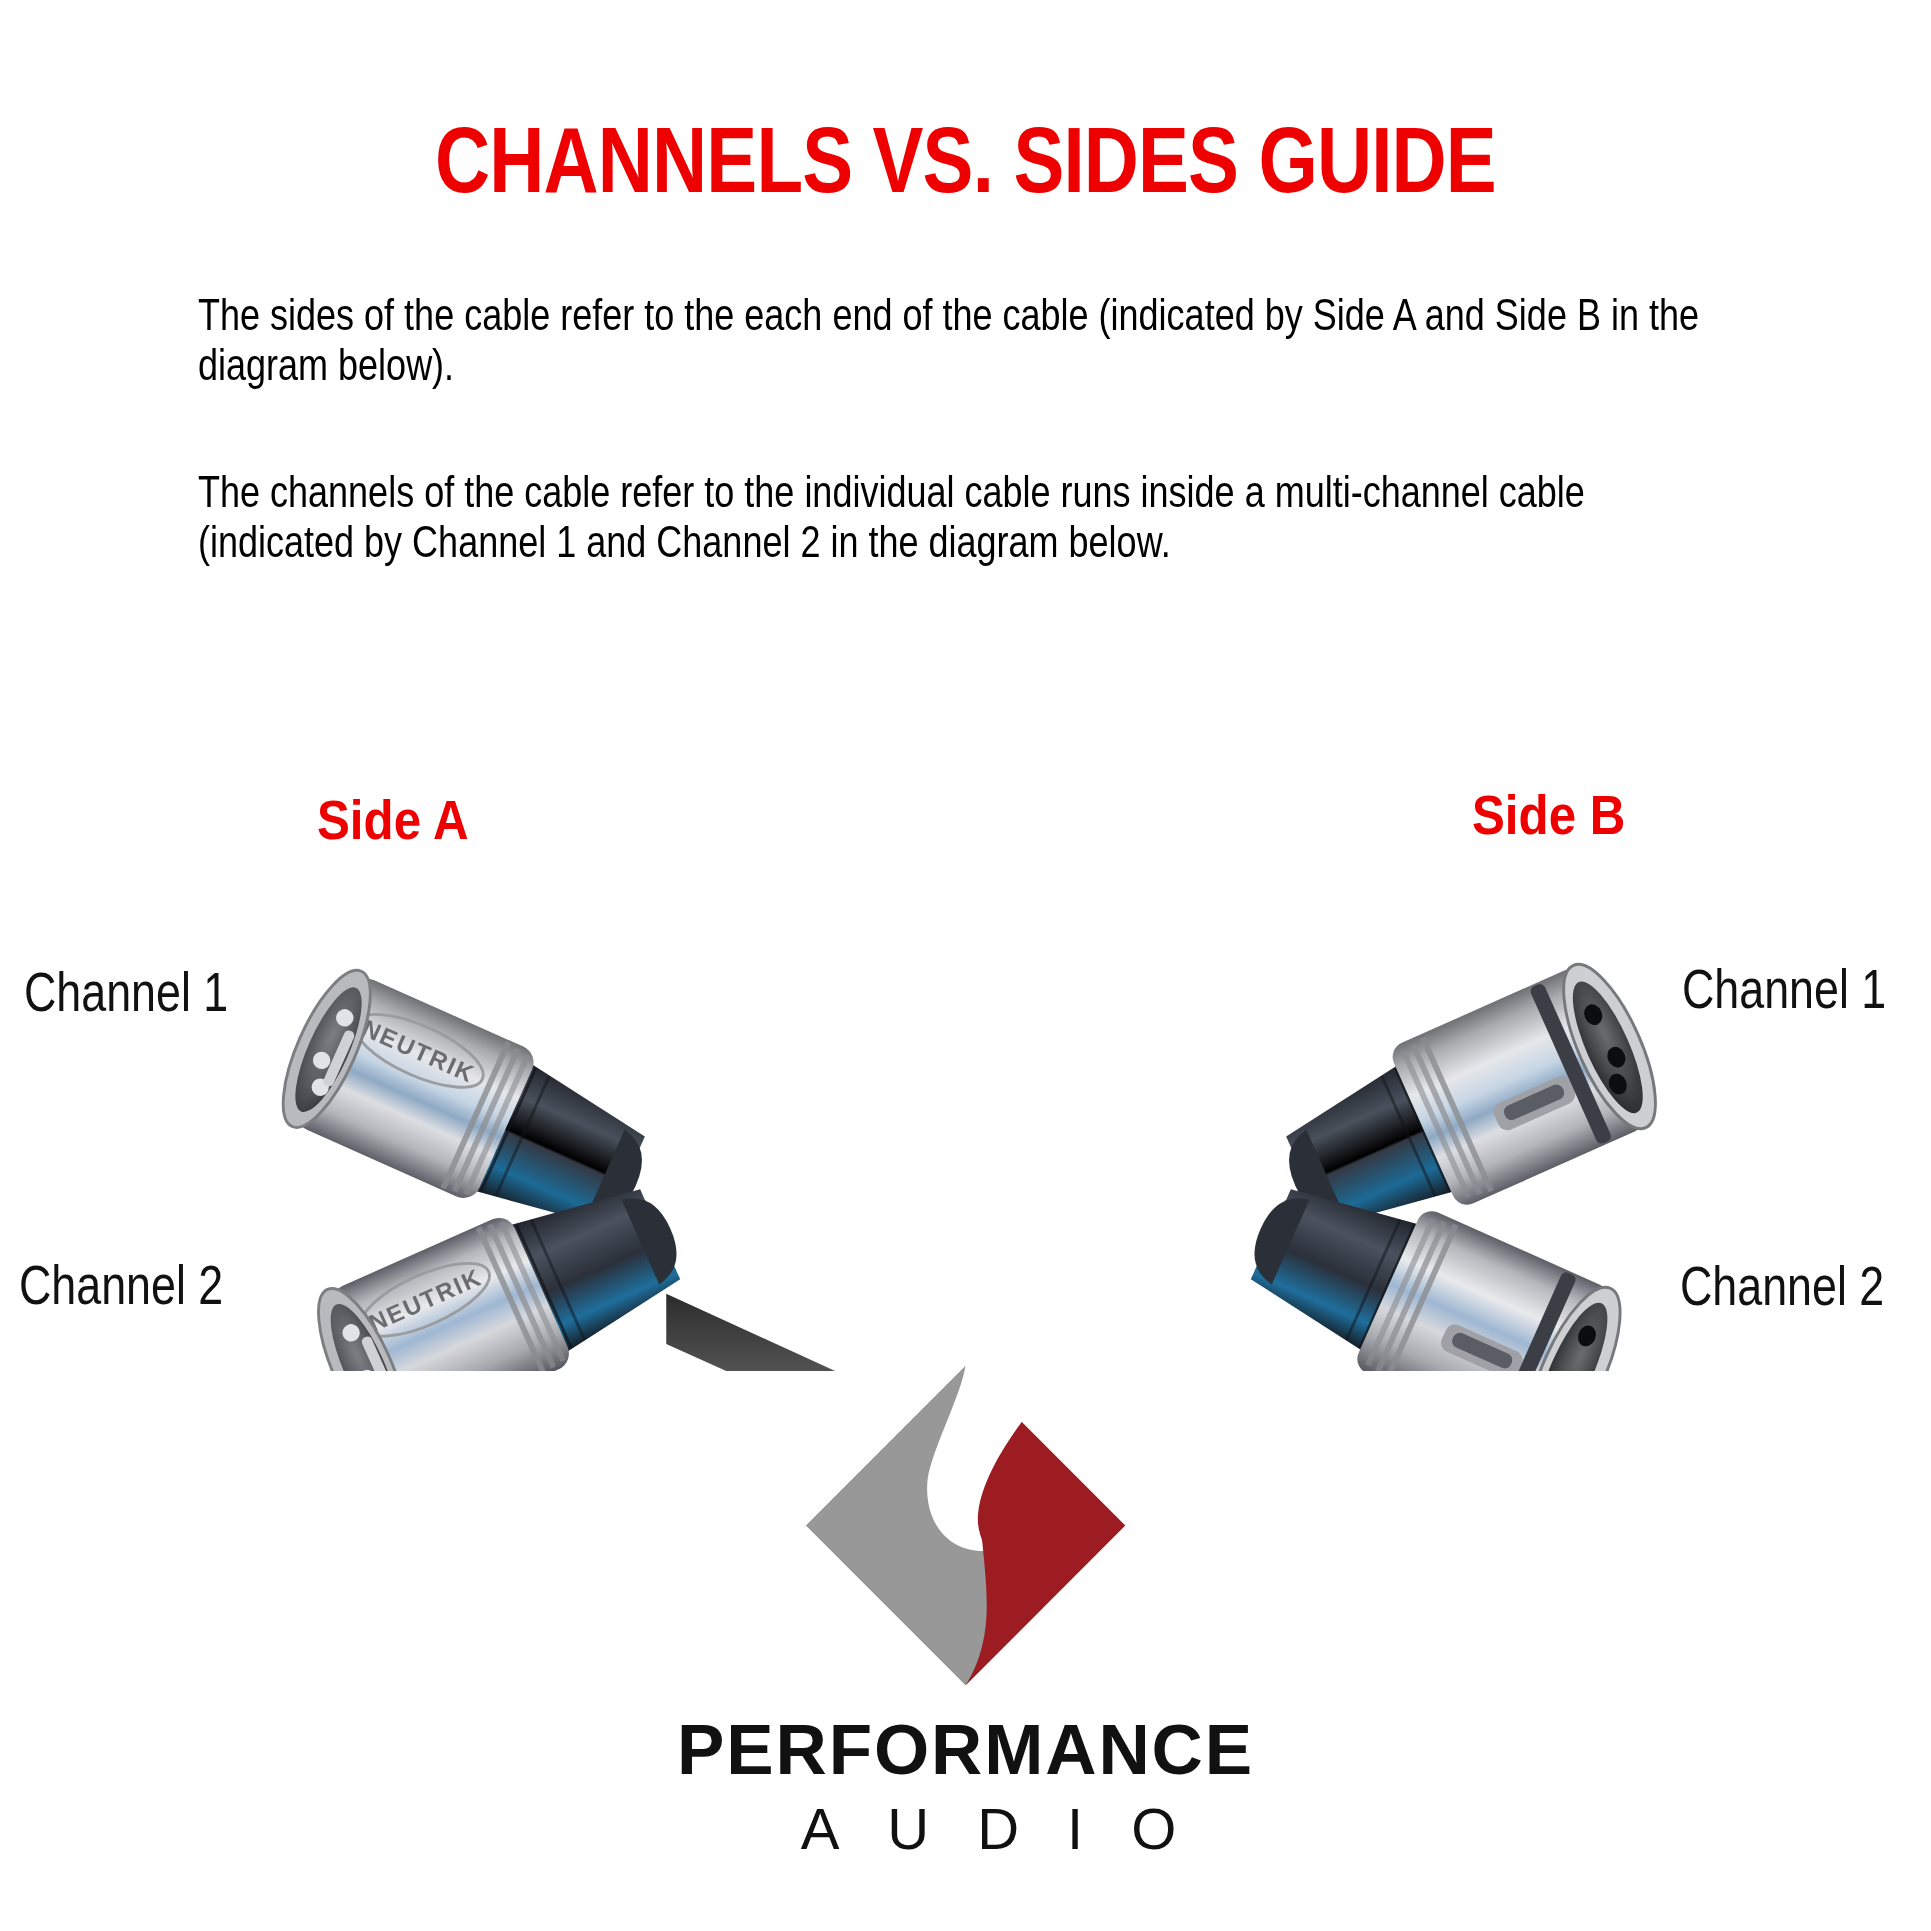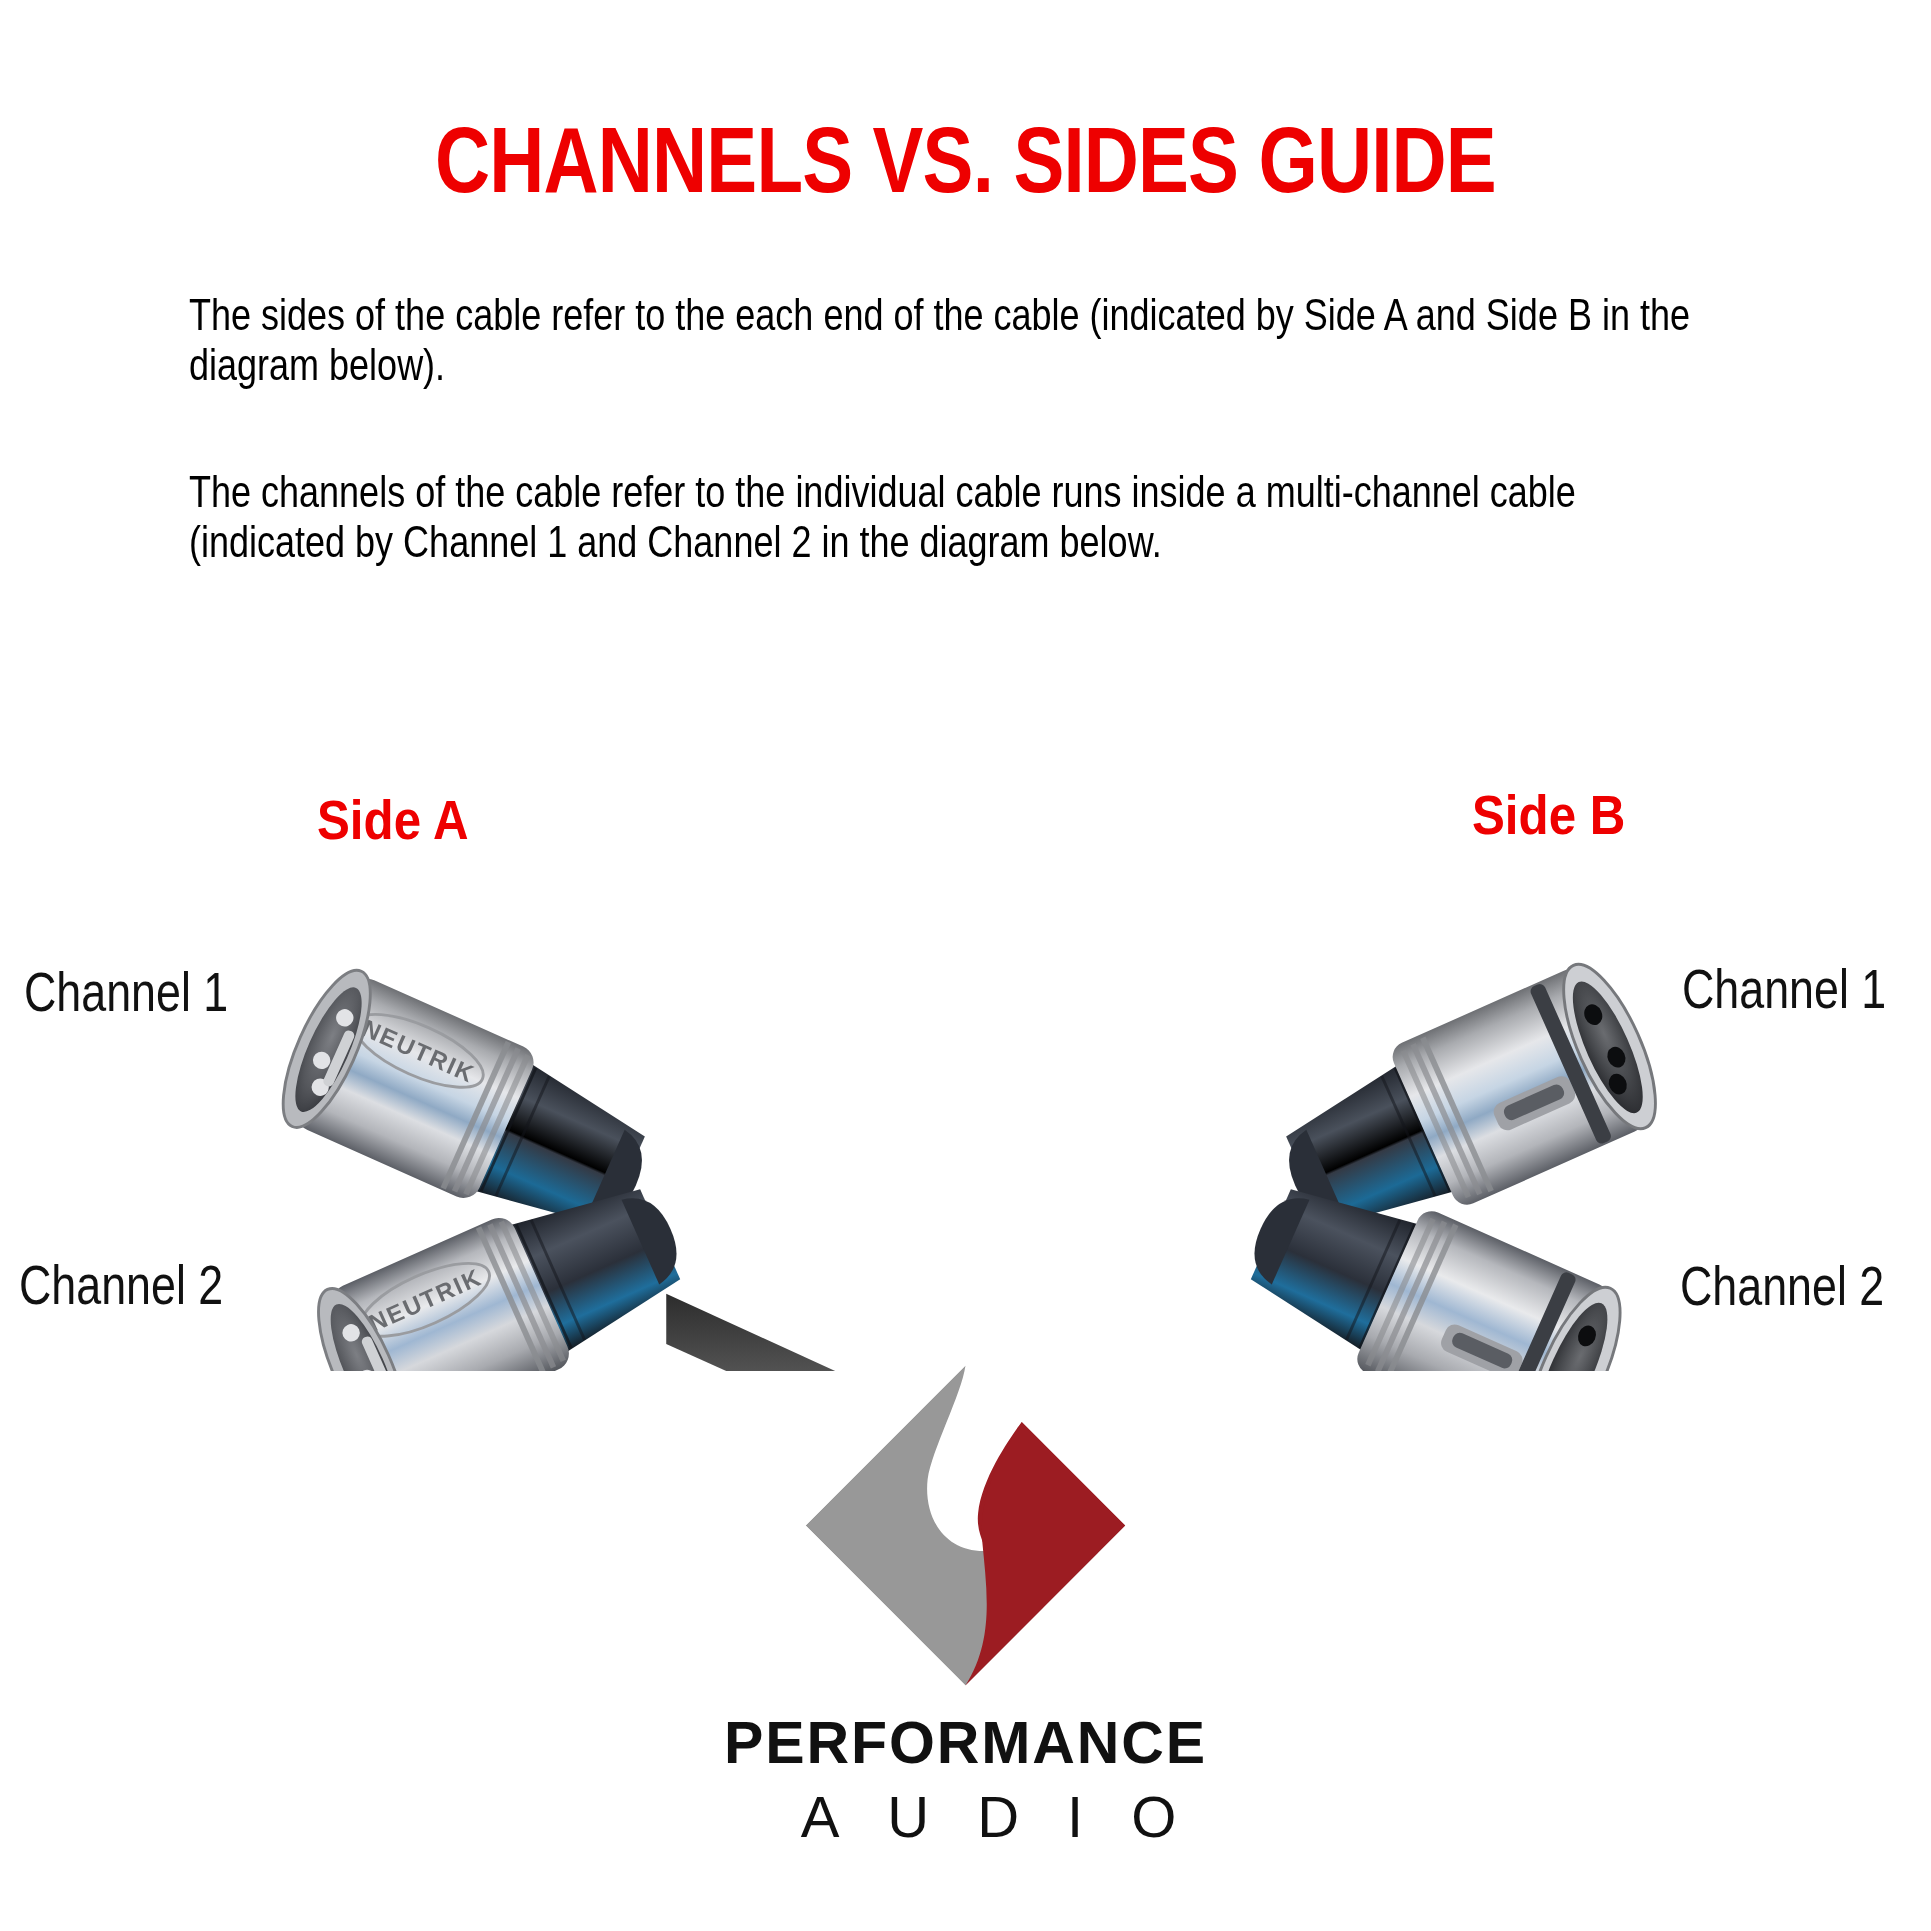--- a/index.html
+++ b/index.html
@@ -24,21 +24,21 @@
     letter-spacing:-1px;
     transform:scaleX(0.82);
     transform-origin:50% 50%;
     white-space:nowrap;
     line-height:1.0;
   }
 
   
   #intro{
     position:absolute;
-    left:189px; top:290px;
+    left:198px; top:290px;
     width:1506px;
   }
   .para{
     color:#000000;
     font-family:"Liberation Sans", sans-serif;
     font-size:45px;
     line-height:50px;
     transform:scaleX(0.80);
     transform-origin:0 0;
     width:1883px;
@@ -92,21 +92,21 @@
   #logo-mark{
     width:357px;height:357px;
     margin:0 auto;
     display:block;
   }
   #brand-top{
     margin-top:9.7px;
     color:#111111;
     font-family:"Liberation Sans", sans-serif;
     font-weight:bold;
-    font-size:59px;
+    font-size:71px;
     letter-spacing:1.9px;
     line-height:1;
     white-space:nowrap;
   }
   #brand-bottom{
     margin-top:15.4px;
     color:#111111;
     font-family:"Liberation Sans", sans-serif;
     font-weight:300;
     font-size:58px;

